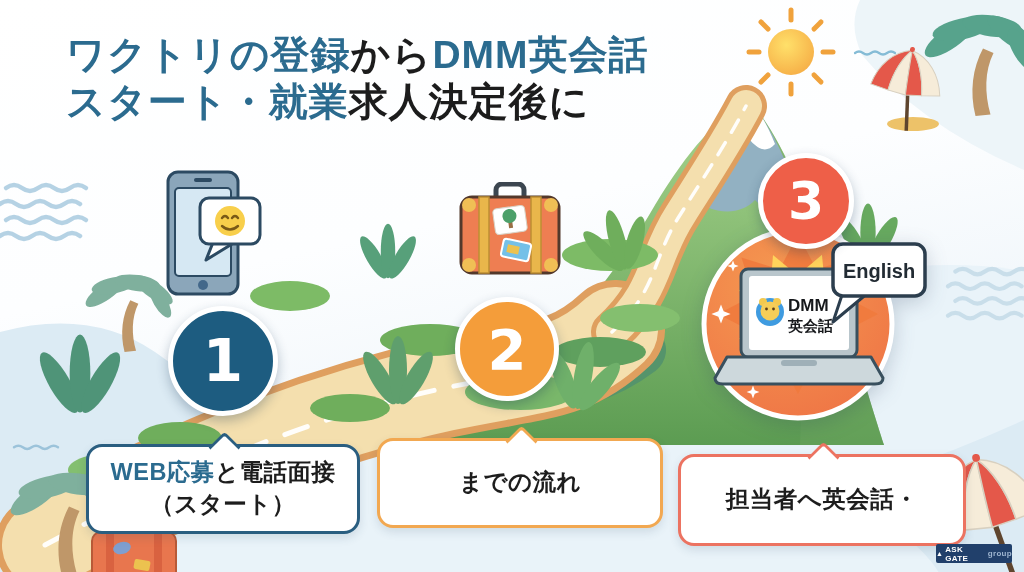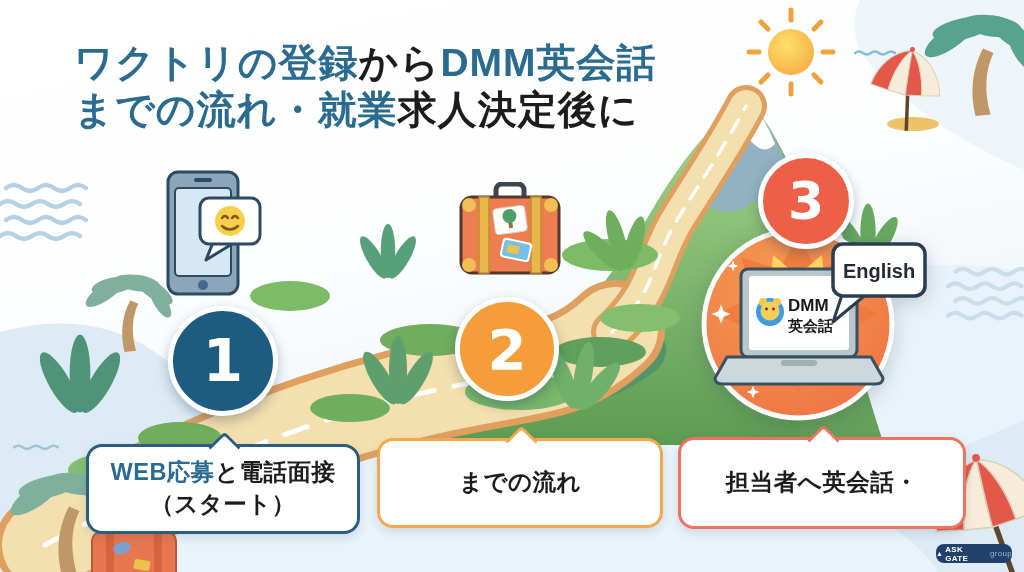--- a/index.html
+++ b/index.html
@@ -3,21 +3,21 @@
 <meta charset="utf-8">
 <style>
   html,body{margin:0;padding:0;background:#fff;}
   .stage{
     position:relative;width:1024px;height:572px;overflow:hidden;
     background:linear-gradient(168deg,#ffffff 0%,#fdfeff 40%,#eef5fa 72%,#e3eef6 100%);
     font-family:"Liberation Sans",sans-serif;
   }
   .scene{position:absolute;inset:0;width:1024px;height:572px;}
   .step-icon{position:absolute;}
-  .title{position:absolute;left:62px;top:28px;margin:12px;font-size:39px;font-weight:800;line-height:1.2;letter-spacing:1px;white-space:nowrap;}
+  .title{position:absolute;left:62px;top:28px;margin:4px;font-size:39px;font-weight:800;line-height:1.2;letter-spacing:1px;white-space:nowrap;}
   .teal{color:#2b6b8f;}
   .dark{color:#1c1c1c;}
   .numcircle{
     position:absolute;border-radius:50%;border:5px solid #ffffff;
     display:flex;align-items:center;justify-content:center;
     color:#fff;font-weight:bold;font-family:"DejaVu Sans","Liberation Sans",sans-serif;
     box-shadow:0 5px 12px rgba(25,55,85,.30);
   }
   .c1{left:168px;top:306px;width:100px;height:100px;background:#1d5c80;font-size:58px;}
   .c2{left:455px;top:297px;width:94px;height:94px;background:#f49d3a;font-size:56px;}
@@ -29,30 +29,30 @@
     box-shadow:0 4px 10px rgba(40,70,100,.14);text-align:center;white-space:nowrap;
   }
   .label-box .notch{
     position:absolute;top:-11px;left:50%;margin-left:-10px;width:20px;height:20px;
     background:#fff;transform:rotate(45deg);border-top-left-radius:5px;
   }
   .b1{left:86px;top:444px;width:268px;height:84px;border:3.5px solid #2a5e80;}
   .b1 .notch{border-left:3.5px solid #2a5e80;border-top:3.5px solid #2a5e80;}
   .b2{left:377px;top:438px;width:280px;height:84px;border:3.5px solid #f2a851;}
   .b2 .notch{border-left:3.5px solid #f2a851;border-top:3.5px solid #f2a851;}
-  .b3{left:678px;top:437px;width:282px;height:86px;border:3.5px solid #ec7361;}
+  .b3{left:678px;top:454px;width:282px;height:86px;border:3.5px solid #ec7361;}
   .b3 .notch{border-left:3.5px solid #ec7361;border-top:3.5px solid #ec7361;}
   .art3{position:absolute;left:693px;top:214px;filter:drop-shadow(0 5px 10px rgba(40,60,90,.22));z-index:5;}
   .askgate{
-    position:absolute;left:936px;top:544px;width:76px;height:19px;background:#21406b;border-radius:8px;
+    position:absolute;left:936px;top:544px;width:76px;height:19px;background:#21406b;border-radius:2px;
     display:flex;align-items:center;justify-content:center;gap:2px;z-index:8;
     color:#fff;font-size:8px;font-weight:bold;letter-spacing:.3px;
   }
   .askgate .mark{font-size:7px;line-height:1;color:#fff;}
-  .askgate .lg-sub{font-weight:normal;color:#9db4cf;margin-left:16px;}
+  .askgate .lg-sub{font-weight:bold;color:#9db4cf;margin-left:16px;}
 </style>
 </head>
 <body>
 
 <div class="stage">
 
   <svg class="scene" viewBox="0 0 1024 572" aria-hidden="true">
     <defs>
       <linearGradient id="grassGrad" x1="0" y1="0" x2="0" y2="1">
         <stop offset="0" stop-color="#a8d48d"></stop>
@@ -246,21 +246,21 @@
 
     <g>
       <polygon points="150,78 140,108 176,78" fill="#fff" stroke="#2c3e4e" stroke-width="3" stroke-linejoin="round"></polygon>
       <rect x="140" y="30" width="92" height="52" rx="10" fill="#fff" stroke="#2c3e4e" stroke-width="3.5"></rect>
       <text x="186" y="64" text-anchor="middle" font-size="20" font-weight="bold" fill="#222b33" font-family="Liberation Sans, sans-serif">English</text>
     </g>
   </svg>
 
   <h1 class="title">
     <div><span class="teal">ワクトリの登録</span><span class="dark">から</span><span class="teal">DMM英会話</span></div>
-    <div><span class="teal">までの流れ・就業</span><span class="dark">求人決定後に</span></div>
+    <div><span class="teal">スタート・就業</span><span class="dark">求人決定後に</span></div>
   </h1>
 
   <div class="numcircle c1">
       <span>1</span>
     </div>
   <div class="numcircle c2">
       <span>2</span>
     </div>
   <div class="numcircle c3">
       <span>3</span>

